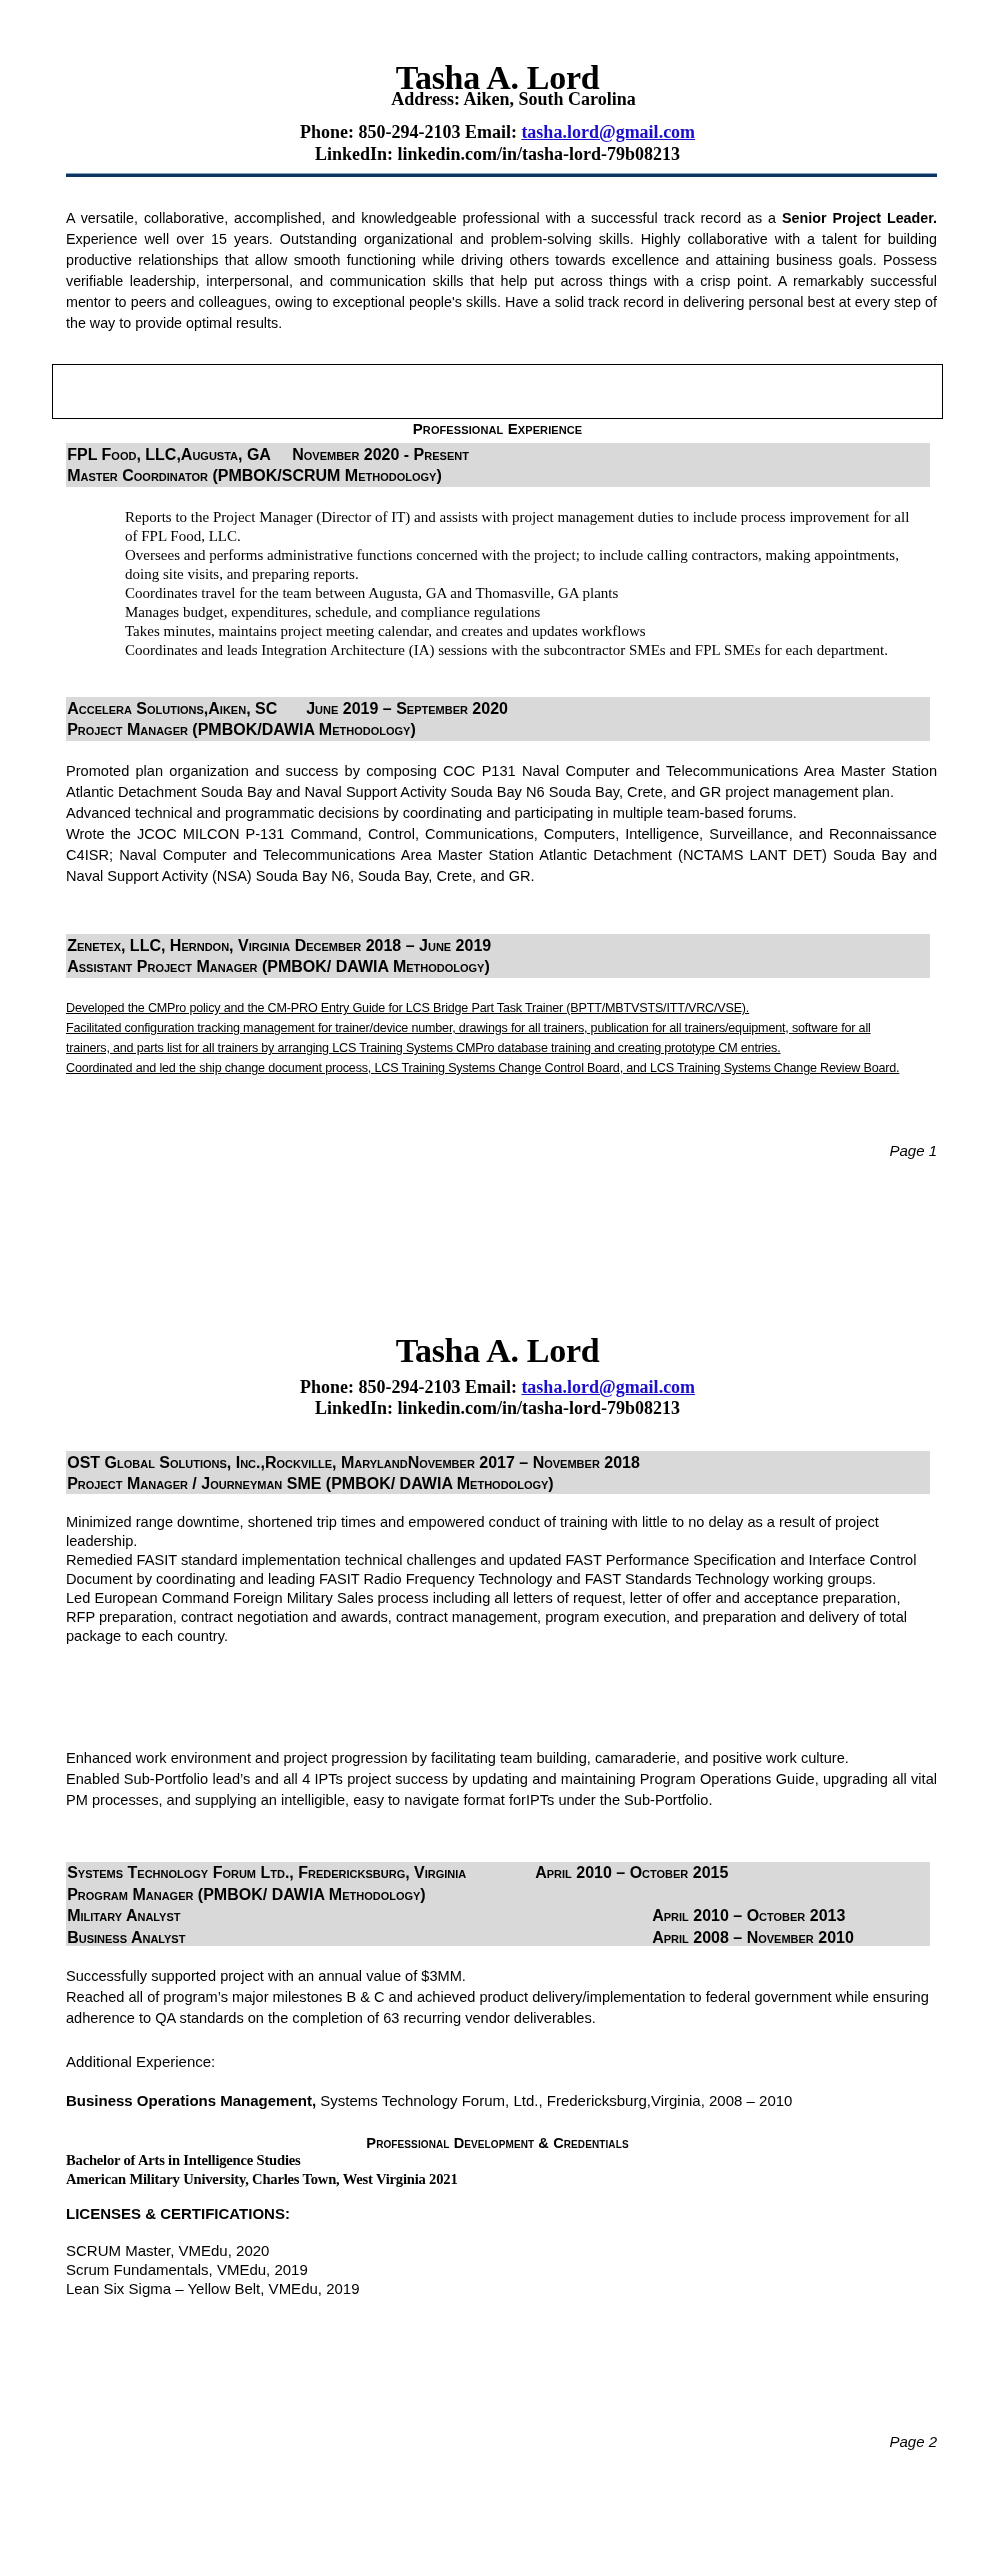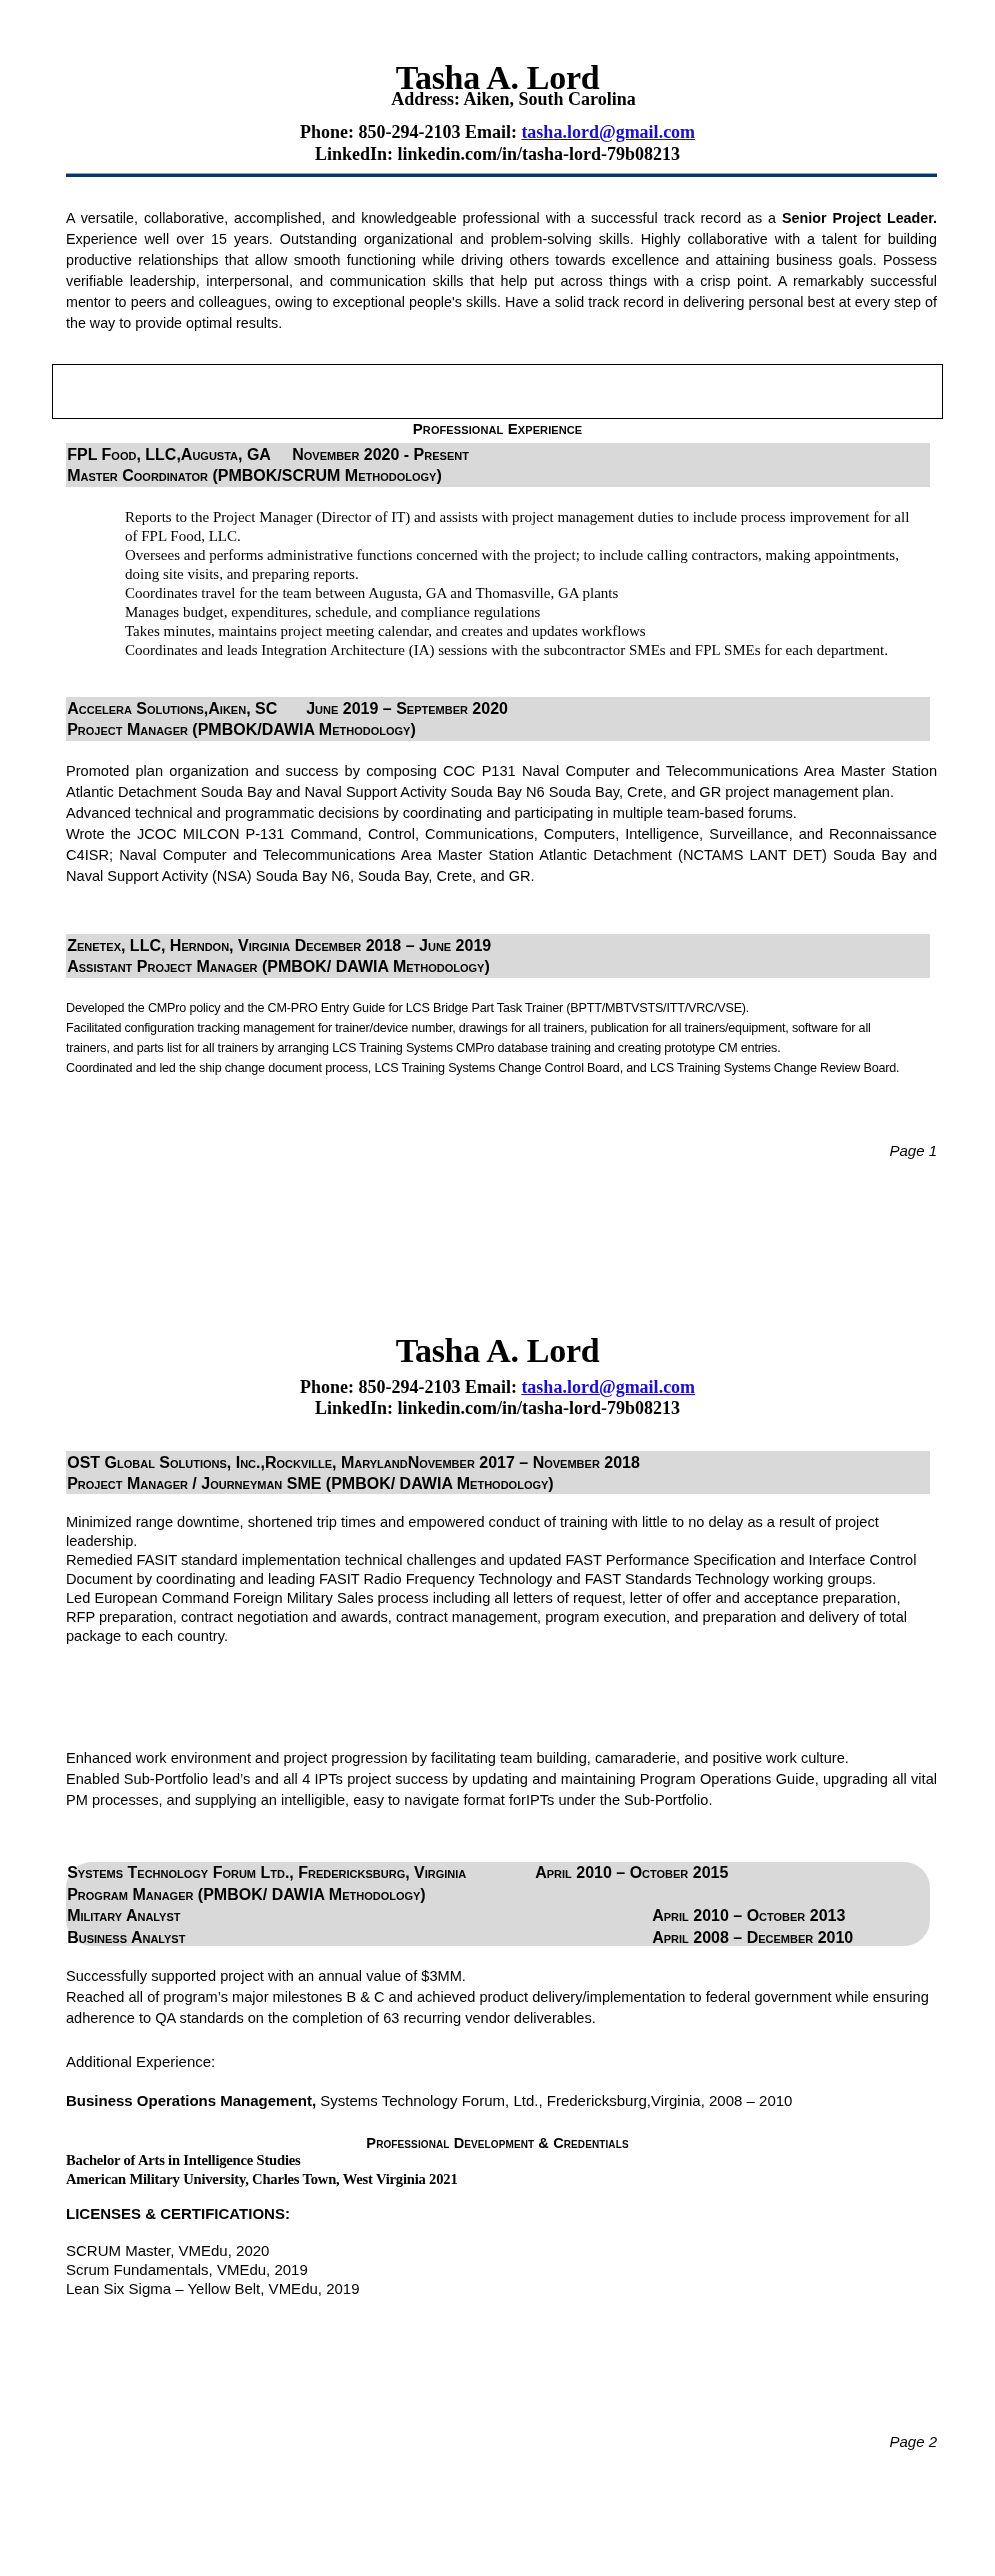--- a/index.html
+++ b/index.html
@@ -92,21 +92,21 @@
     <div>Wrote the JCOC MILCON P-131 Command, Control, Communications, Computers, Intelligence, Surveillance, and Reconnaissance C4ISR; Naval Computer and Telecommunications Area Master Station Atlantic Detachment (NCTAMS LANT DET) Souda Bay and Naval Support Activity (NSA) Souda Bay N6, Souda Bay, Crete, and GR.</div>
   </div>
 
   <div class="job-bar" style="top:934px; height:44px; padding-top:0.6px;">
     <div class="job-line">
       <span>Zenetex, LLC, Herndon, Virginia</span>
       <span>December 2018 – June 2019</span>
     </div>
     <div class="job-line">Assistant Project Manager (PMBOK/ DAWIA Methodology)</div>
   </div>
-  <div class="narrow-list" style="top:998px;">
+  <div class="narrow-list" style="top:998px;text-decoration:underline;">
     <div>Developed the CMPro policy and the CM-PRO Entry Guide for LCS Bridge Part Task Trainer (BPTT/MBTVSTS/ITT/VRC/VSE).</div>
     <div style="width:843px;">Facilitated configuration tracking management for trainer/device number, drawings for all trainers, publication for all trainers/equipment, software for all trainers, and parts list for all trainers by arranging LCS Training Systems CMPro database training and creating prototype CM entries.</div>
     <div style="width:855px;">Coordinated and led the ship change document process, LCS Training Systems Change Control Board, and LCS Training Systems Change Review Board.</div>
   </div>
 
   <div class="page-num" style="top:1142px;">Page 1</div>
 </div>
 
 <div class="page" id="page2">
 
@@ -126,33 +126,33 @@
     <div>Minimized range downtime, shortened trip times and empowered conduct of training with little to no delay as a result of project leadership.</div>
     <div>Remedied FASIT standard implementation technical challenges and updated FAST Performance Specification and Interface Control Document by coordinating and leading FASIT Radio Frequency Technology and FAST Standards Technology working groups.</div>
     <div>Led European Command Foreign Military Sales process including all letters of request, letter of offer and acceptance preparation, RFP preparation, contract negotiation and awards, contract management, program execution, and preparation and delivery of total package to each country.</div>
   </div>
 
   <div class="sans-list justify" style="top:460px; line-height:21px;">
     <div>Enhanced work environment and project progression by facilitating team building, camaraderie, and positive work culture.</div>
     <div>Enabled Sub-Portfolio lead’s and all 4 IPTs project success by updating and maintaining Program Operations Guide, upgrading all vital PM processes, and supplying an intelligible, easy to navigate format forIPTs under the Sub-Portfolio.</div>
   </div>
 
-  <div class="job-bar" style="top:574px; height:84px; padding-top:0;border-radius:26px;">
+  <div class="job-bar" style="top:574px; height:84px; padding-top:0;">
     <div class="job-line">
       <span>Systems Technology Forum Ltd., Fredericksburg, Virginia</span>
       <span class="right" style="left:468px;">April 2010 – October 2015</span>
     </div>
     <div class="job-line">Program Manager (PMBOK/ DAWIA Methodology)</div>
     <div class="job-line">
       <span>Military Analyst</span>
       <span class="right" style="left:585px;">April 2010 – October 2013</span>
     </div>
     <div class="job-line">
       <span>Business Analyst</span>
-      <span class="right" style="left:585px;">April 2008 – December 2010</span>
+      <span class="right" style="left:585px;">April 2008 – November 2010</span>
     </div>
   </div>
   <div class="sans-list" style="top:678px; line-height:21px;">
     <div>Successfully supported project with an annual value of $3MM.</div>
     <div>Reached all of program’s major milestones B &amp; C and achieved product delivery/implementation to federal government while ensuring adherence to QA standards on the completion of 63 recurring vendor deliverables.</div>
   </div>
 
   <div class="add-label" style="top:765px;">Additional Experience:</div>
   <div class="add-line" style="top:804px;">
     <b>Business Operations Management,</b><span> Systems Technology Forum, Ltd., Fredericksburg,Virginia, 2008 – 2010</span>

